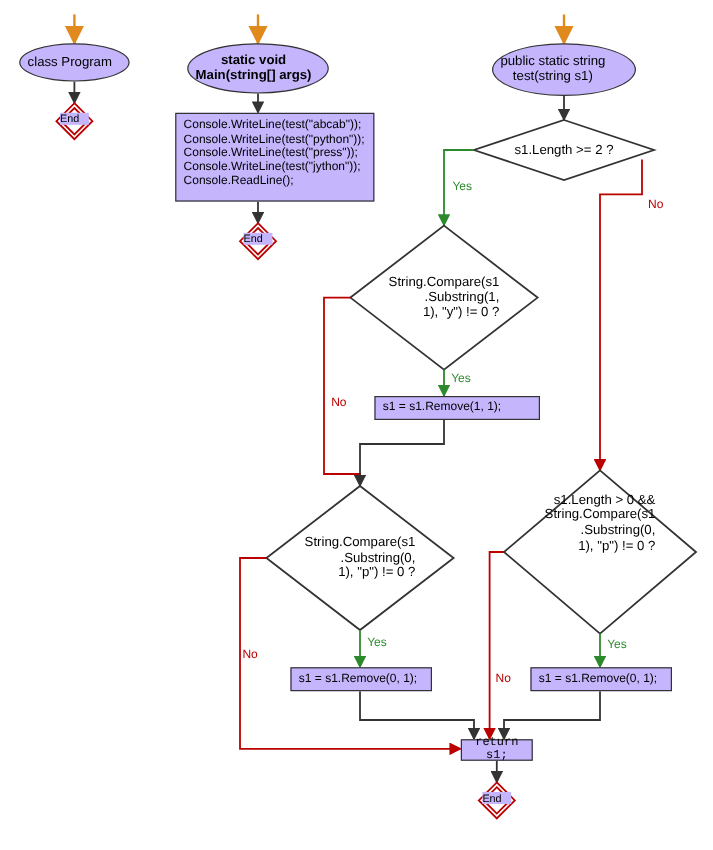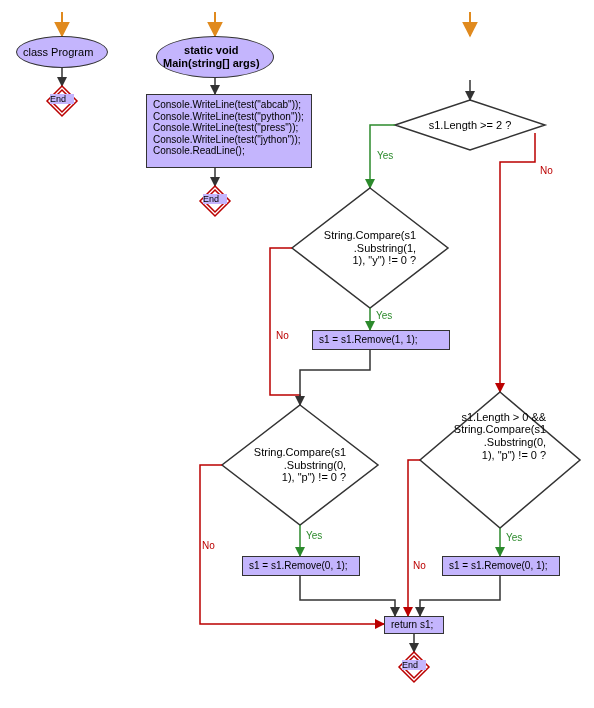--- a/index.html
+++ b/index.html
@@ -152,20 +152,24 @@
   <span>Console.WriteLine(test("abcab"));
 Console.WriteLine(test("python"));
 Console.WriteLine(test("press"));
 Console.WriteLine(test("jython"));
 Console.ReadLine();</span>
 </div>
 <div class="node" style="left:203px; top:194px; width:24px; font-size:9px;">
   <span>End</span>
 </div>
 
+<div class="node ellipse" style="left:410px; top:36px; width:120px; height:44px;">
+  <span style="white-space:pre-line;">public static string
+test(string s1)</span>
+</div>
 
 <div class="diamond-text" style="left:410px; top:112px; width:120px; height:26px;">
   <span>s1.Length &gt;= 2 ?</span>
 </div>
 <div class="label yes" style="left:377px; top:150px;"><span>Yes</span></div>
 <div class="label no" style="left:540px; top:165px;"><span>No</span></div>
 
 <div class="diamond-text" style="left:306px; top:220px; width:128px; height:56px; white-space:pre-line;">
   <span>String.Compare(s1
 .Substring(1,
@@ -196,20 +200,20 @@
 .Substring(0,
 1), "p") != 0 ?</span>
 </div>
 <div class="label yes" style="left:506px; top:532px;"><span>Yes</span></div>
 <div class="label no" style="left:413px; top:560px;"><span>No</span></div>
 
 <div class="node rect center" style="left:442px; top:556px; width:118px; height:20px; font-size:10px;">
   <span>s1 = s1.Remove(0, 1);</span>
 </div>
 
-<div class="node rect center" style="left:384px; top:616px; width:60px; height:18px; font-size:10px;">
+<div class="node rect center" style="left:384px; top:616px; width:60px; height:18px; font-size:10px;font-family:Liberation Mono, monospace;">
   <span>return s1;</span>
 </div>
 <div class="node" style="left:402px; top:660px; width:24px; font-size:9px;">
   <span>End</span>
 </div>
 
 </div>
 
 </body></html>

